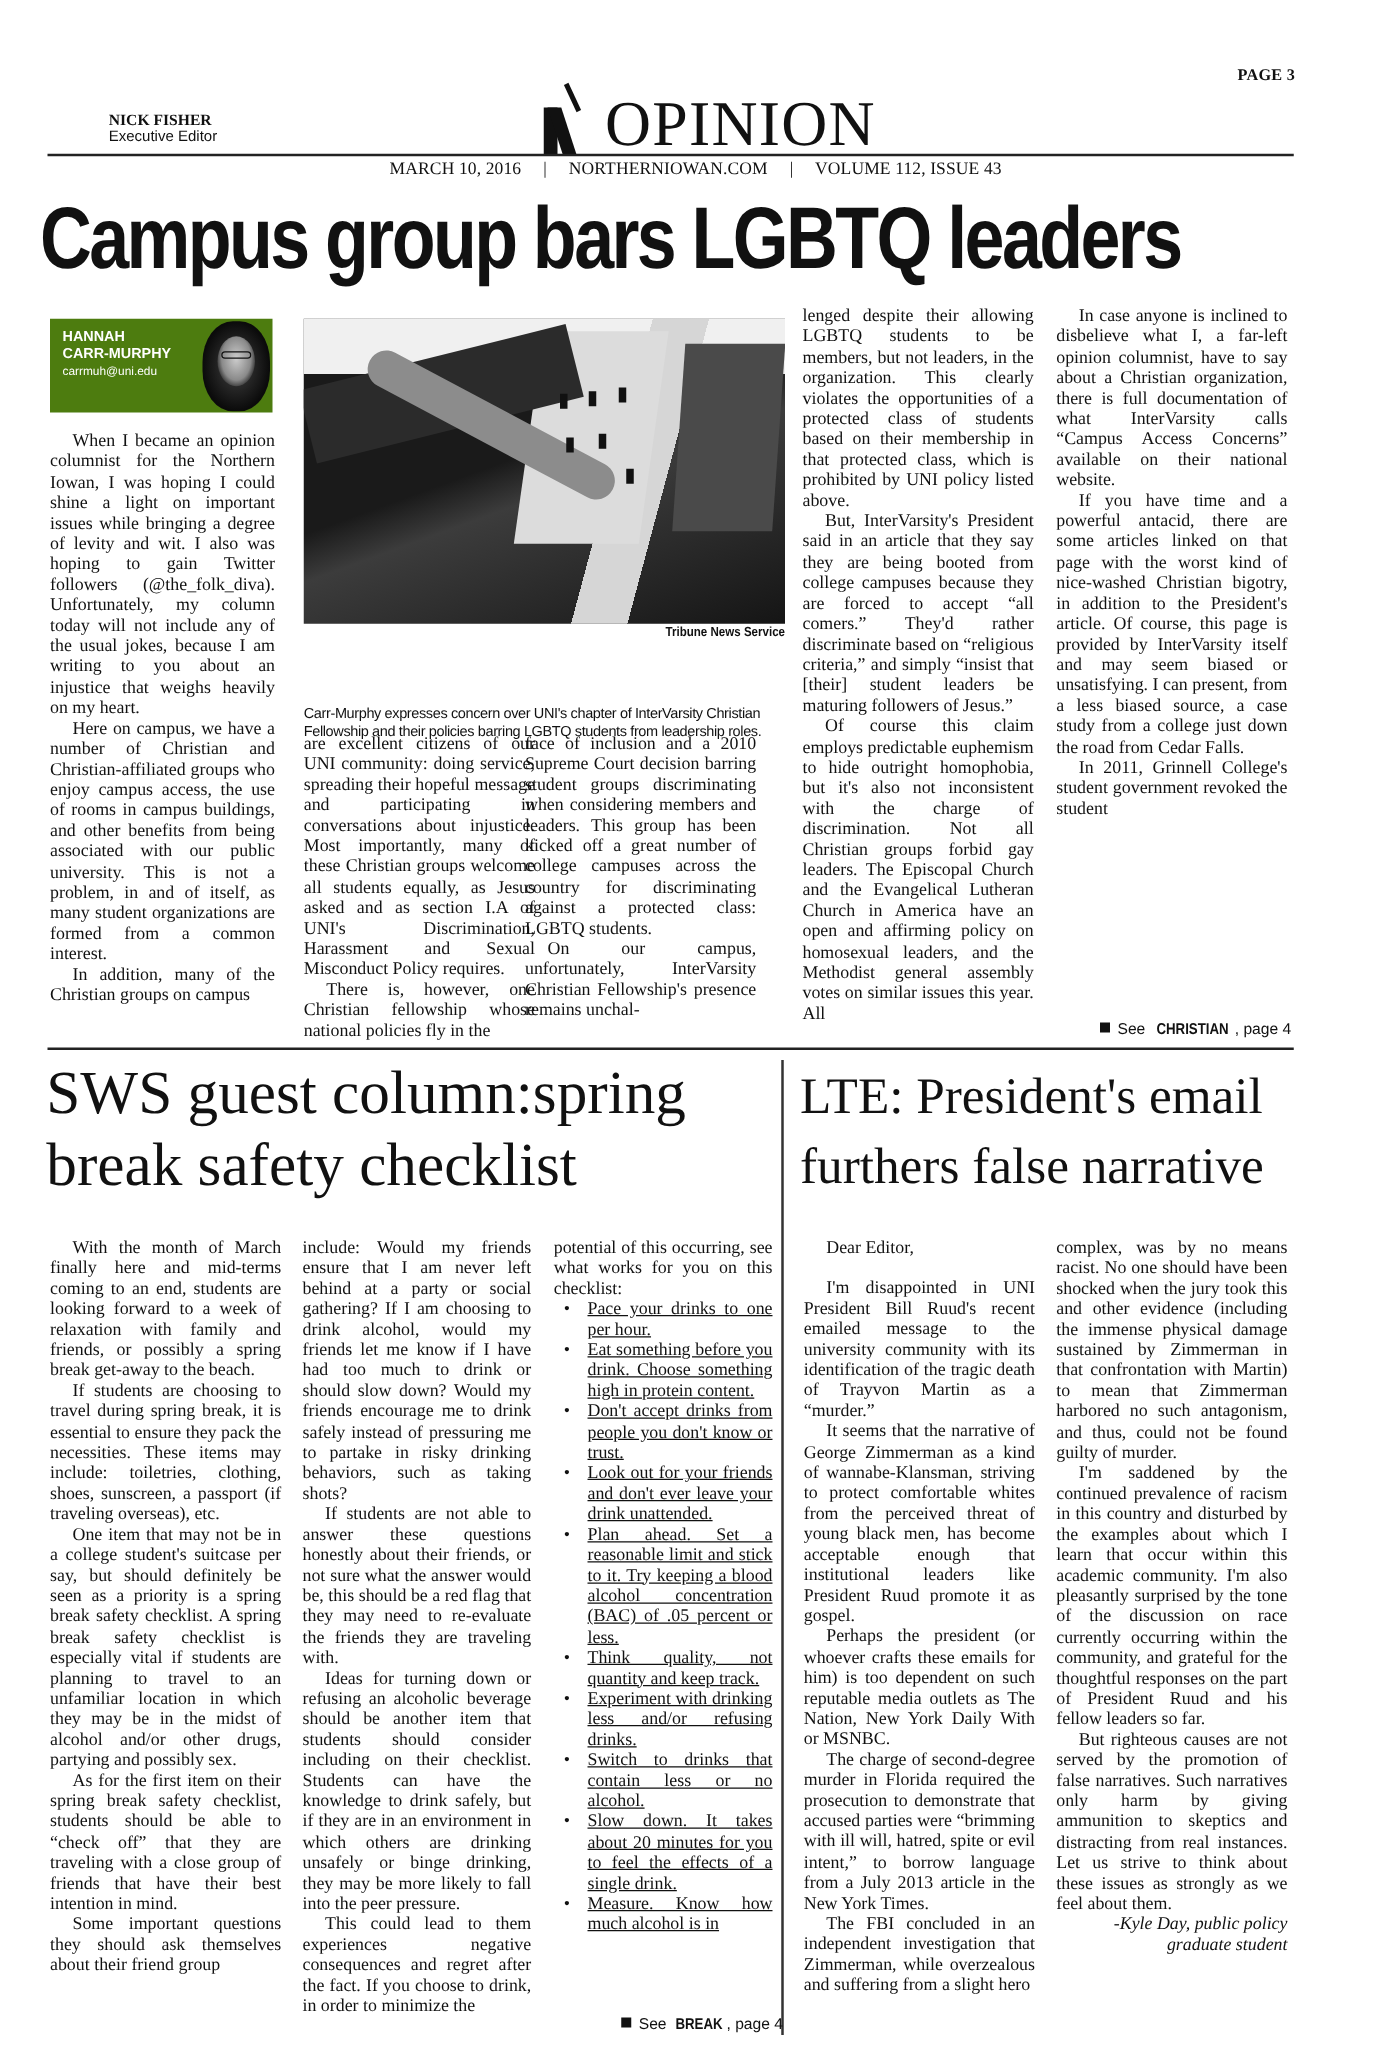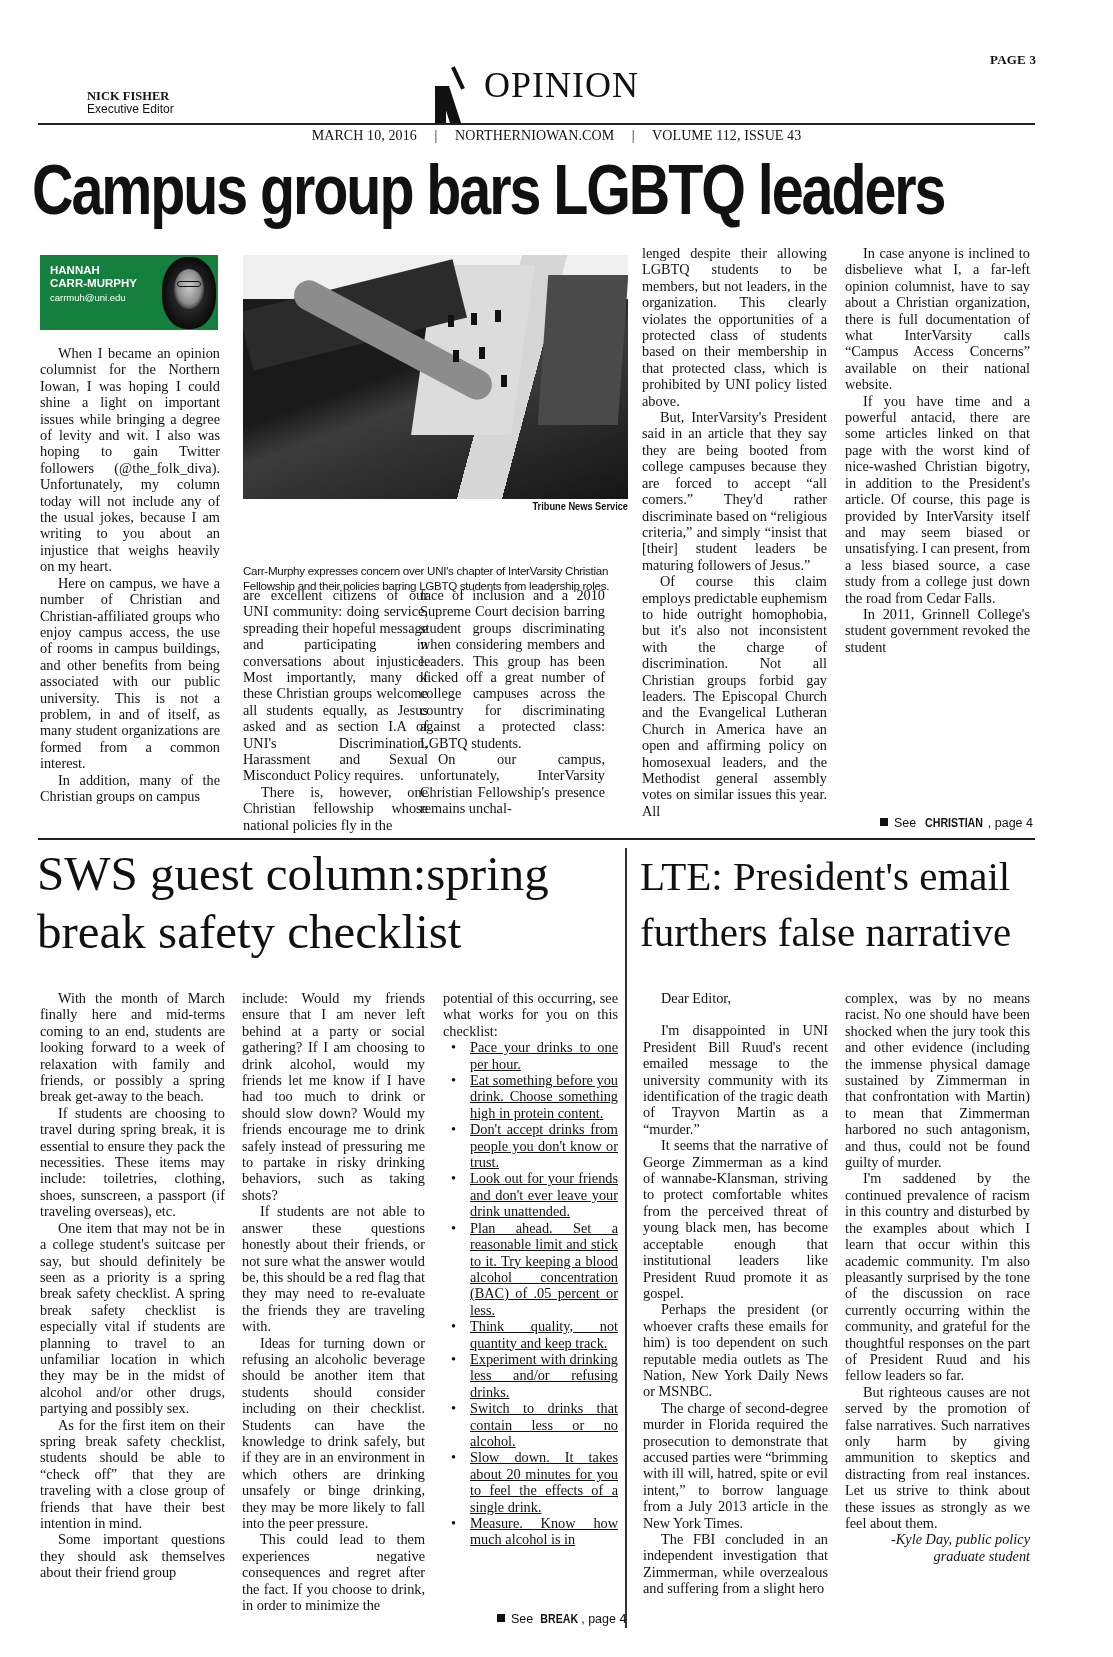--- a/index.html
+++ b/index.html
@@ -8,31 +8,31 @@
 
   .page-num { position: absolute; top: 52px; left: 990px; font-family: "Liberation Serif", serif; font-weight: bold; font-size: 13px; letter-spacing: 0.2px; }
   .editor { position: absolute; top: 90px; left: 87px; line-height: 13px; }
   .editor .name { font-family: "Liberation Serif", serif; font-weight: bold; font-size: 12.5px; }
   .editor .role { font-family: "Liberation Sans", sans-serif; font-size: 12px; }
   .masthead { position: absolute; top: 62px; left: 430px; height: 60px; display: flex; align-items: flex-end; }
   .logo { position: relative; width: 36px; height: 56px; margin-right: 18px; }
   .logo .bar1 { position: absolute; left: 5px; top: 20px; width: 11px; height: 38px; background: #111; }
   .logo .bar2 { position: absolute; left: 5px; top: 20px; width: 11px; height: 38px; background: #111; transform: skewX(18deg); transform-origin: top left; left: 8px; }
   .logo .tick { position: absolute; left: 26px; top: 0; width: 4px; height: 24px; background: #111; transform: rotate(-25deg); }
-  .section-title { font-family: "Liberation Serif", serif; font-size: 36px; line-height: 44px; letter-spacing: 1px; margin-bottom: 15px; }
+  .section-title { font-family: "Liberation Serif", serif; font-size: 51px; line-height: 44px; letter-spacing: 1px; margin-bottom: 0px; }
   .top-rule { position: absolute; top: 123px; left: 38px; width: 997px; height: 2px; background: #222; }
   .dateline { position: absolute; top: 128px; left: 0; width: 1113px; text-align: center; font-family: "Liberation Serif", serif; font-size: 14px; letter-spacing: 0.1px; }
   .dateline .sep { display: inline-block; margin: 0 14px; }
   .headline { position: absolute; top: 140px; left: 32px; width: 1010px; font-family: "Liberation Sans", sans-serif; font-weight: bold; font-size: 70px; line-height: 100px; letter-spacing: -2.5px; transform: scaleX(0.82); transform-origin: left center; white-space: nowrap; }
 
   .col { position: absolute; font-size: 14.3px; line-height: 16.4px; text-align: justify; hyphens: manual; }
   .col p { text-indent: 18px; }
   .col p.noindent { text-indent: 0; }
 
-  .mugshot { position: absolute; top: 255px; left: 40px; width: 178px; height: 75px; background: #15803d; overflow: hidden; }
+  .mugshot { position: absolute; top: 255px; left: 40px; width: 178px; height: 75px; background: #4d7c0f; overflow: hidden; }
   .mugshot .mname { position: absolute; left: 10px; top: 9px; color: #fff; font-family: "Liberation Sans", sans-serif; font-weight: bold; font-size: 11.5px; line-height: 13px; }
   .mugshot .memail { position: absolute; left: 10px; top: 37px; color: #fff; font-family: "Liberation Sans", sans-serif; font-size: 9.5px; }
   .mugshot .face { position: absolute; left: 134px; top: 14px; width: 30px; height: 40px; border-radius: 50%; background: radial-gradient(ellipse at 50% 45%, #ccc 0%, #8a8a8a 55%, #333 75%, #111 100%); }
   .mugshot .hair { position: absolute; left: 122px; top: 2px; width: 54px; height: 72px; border-radius: 45%; background: radial-gradient(ellipse, #2a2a2a 30%, #0b0b0b 70%); }
   .mugshot .glasses { position: absolute; left: 137px; top: 26px; width: 24px; height: 6px; border: 1.5px solid #111; border-radius: 3px; }
 
   .photo { position: absolute; top: 255px; left: 243px; width: 385px; height: 244px; background:
       linear-gradient(105deg, transparent 0 62%, #d6d6d6 62% 72%, transparent 72%),
       linear-gradient(180deg, #f0f0f0 0 18%, transparent 18%),
       linear-gradient(160deg, #1a1a1a 0 45%, #3c3c3c 55%, #151515 100%);
@@ -180,21 +180,21 @@
   <b>BREAK</b><span>, page 4</span>
 </div>
 
 <div class="sub-head lte" style="top:848px;left:640px;">LTE: President's email</div>
 <div class="sub-head lte" style="top:904px;left:640px;">furthers false narrative</div>
 
 <div class="col" style="top:990px;left:643px;width:185px;">
   <p style="margin-bottom:16px;">Dear Editor,</p>
   <p>I'm disappointed in UNI President Bill Ruud's recent emailed message to the university community with its identification of the tragic death of Trayvon Martin as a “murder.”</p>
   <p>It seems that the narrative of George Zimmerman as a kind of wannabe-Klansman, striving to protect comfortable whites from the perceived threat of young black men, has become acceptable enough that institutional leaders like President Ruud promote it as gospel.</p>
-  <p>Perhaps the president (or whoever crafts these emails for him) is too dependent on such reputable media outlets as The Nation, New York Daily News or MSNBC.</p>
+  <p>Perhaps the president (or whoever crafts these emails for him) is too dependent on such reputable media outlets as The Nation, New York Daily With or MSNBC.</p>
   <p>The charge of second-degree murder in Florida required the prosecution to demonstrate that accused parties were “brimming with ill will, hatred, spite or evil intent,” to borrow language from a July 2013 article in the New York Times.</p>
   <p>The FBI concluded in an independent investigation that Zimmerman, while overzealous and suffering from a slight hero</p>
 </div>
 <div class="col" style="top:990px;left:845px;width:185px;">
   <p class="noindent">complex, was by no means racist. No one should have been shocked when the jury took this and other evidence (including the immense physical damage sustained by Zimmerman in that confrontation with Martin) to mean that Zimmerman harbored no such antagonism, and thus, could not be found guilty of murder.</p>
   <p>I'm saddened by the continued prevalence of racism in this country and disturbed by the examples about which I learn that occur within this academic community. I'm also pleasantly surprised by the tone of the discussion on race currently occurring within the community, and grateful for the thoughtful responses on the part of President Ruud and his fellow leaders so far.</p>
   <p>But righteous causes are not served by the promotion of false narratives. Such narratives only harm by giving ammunition to skeptics and distracting from real instances. Let us strive to think about these issues as strongly as we feel about them.</p>
   <p class="sig">-Kyle Day, public policy</p>
   <p class="sig">graduate student</p>
 </div>

